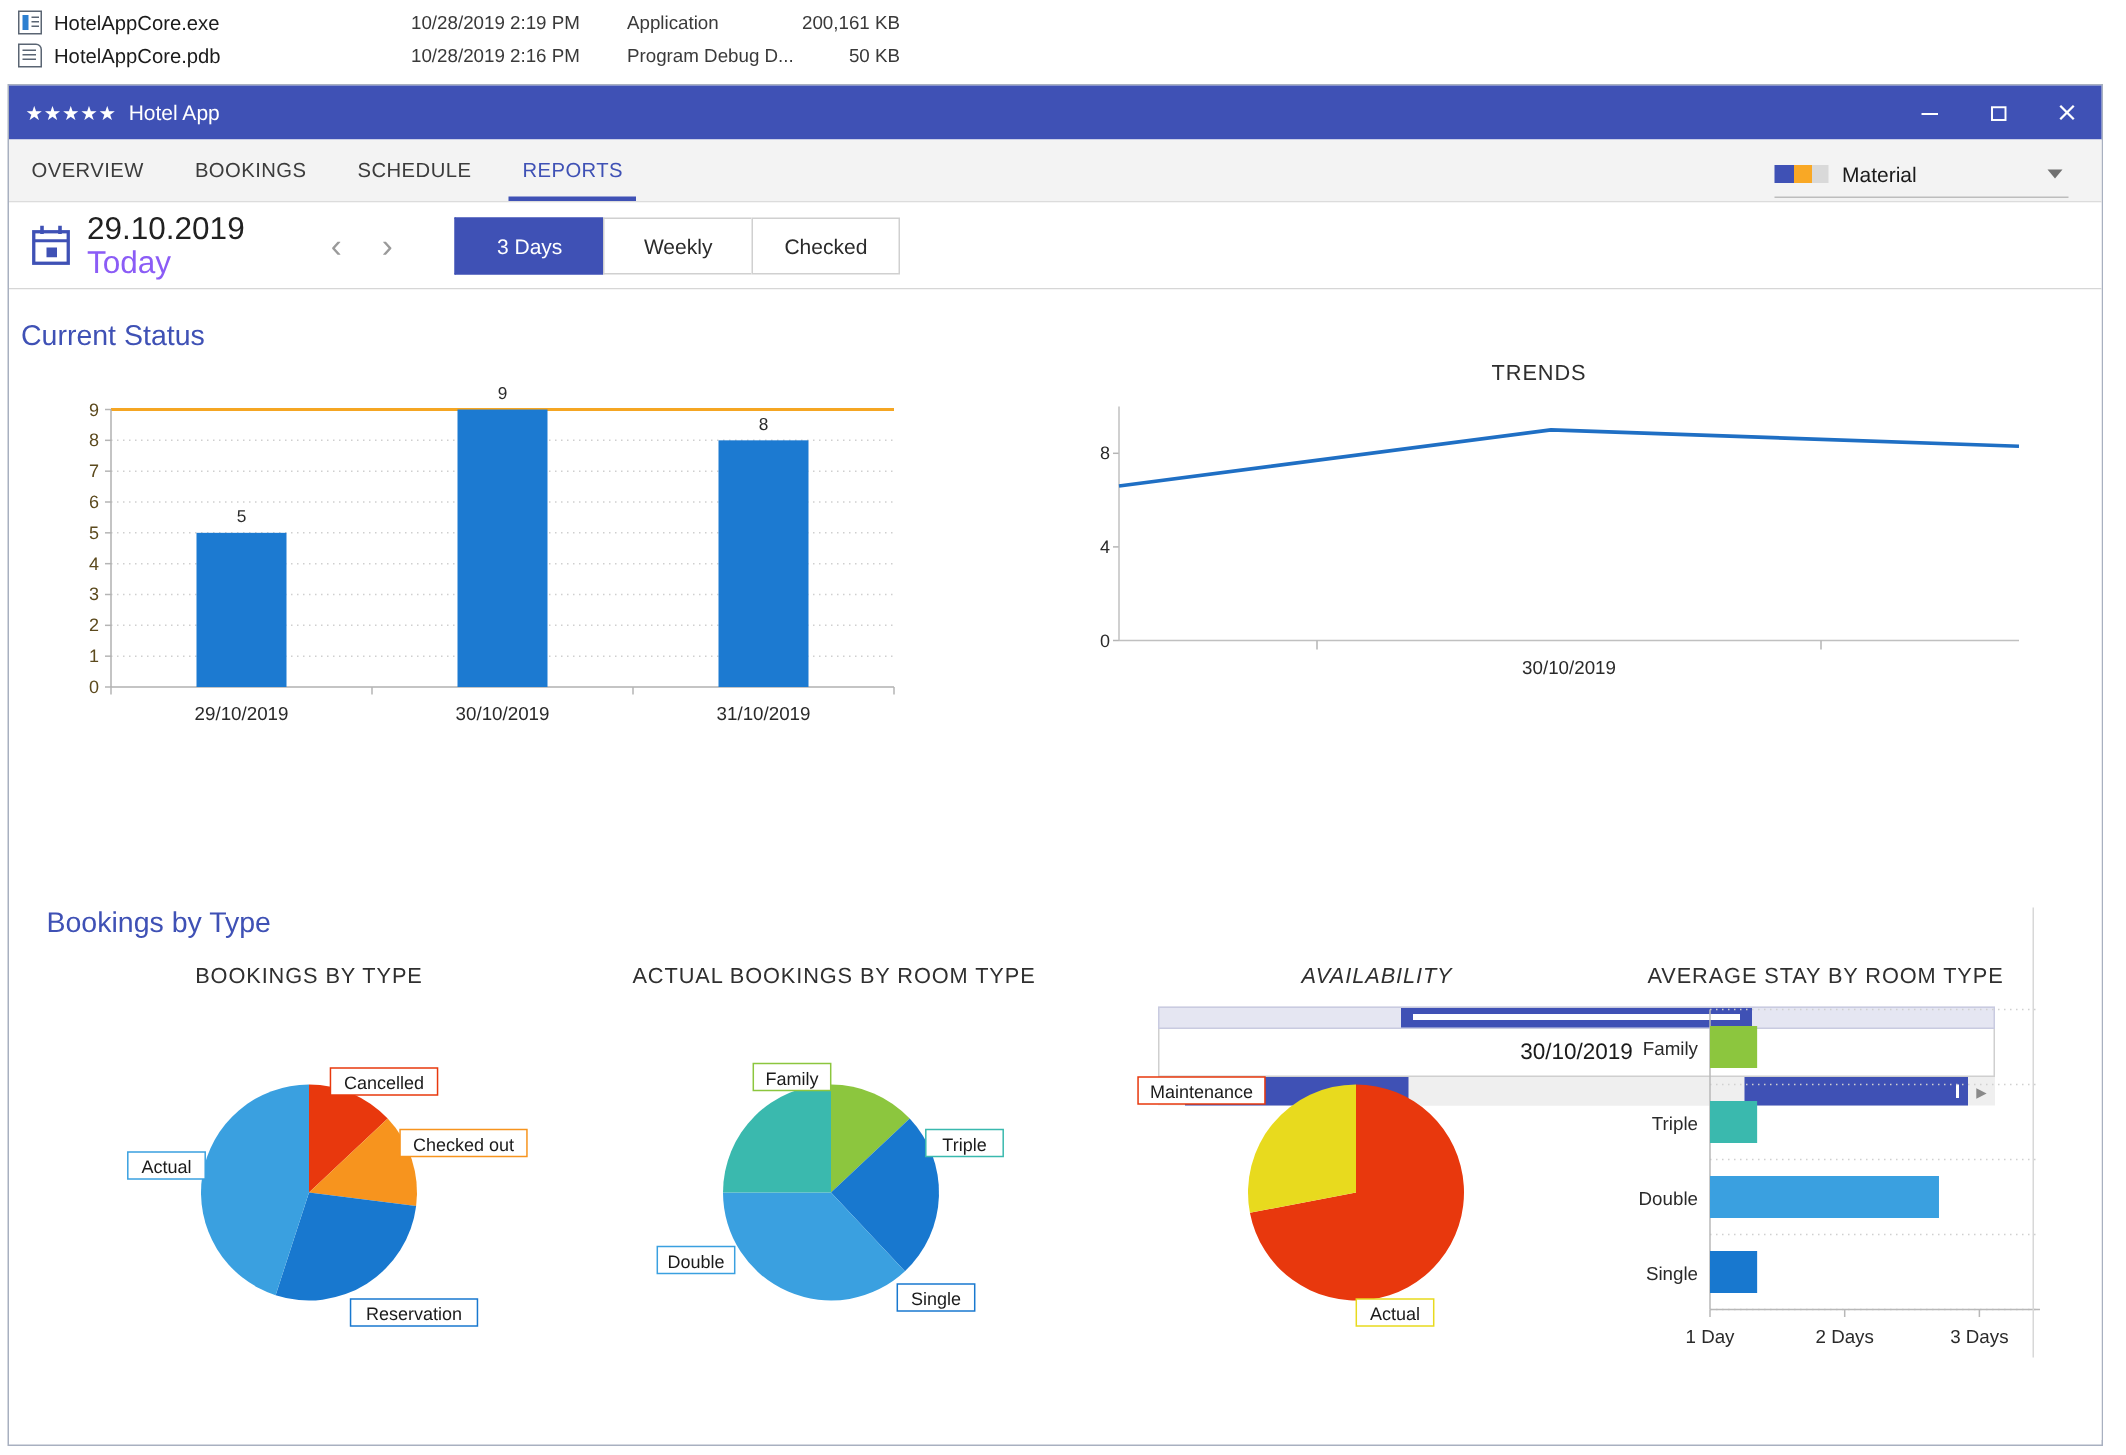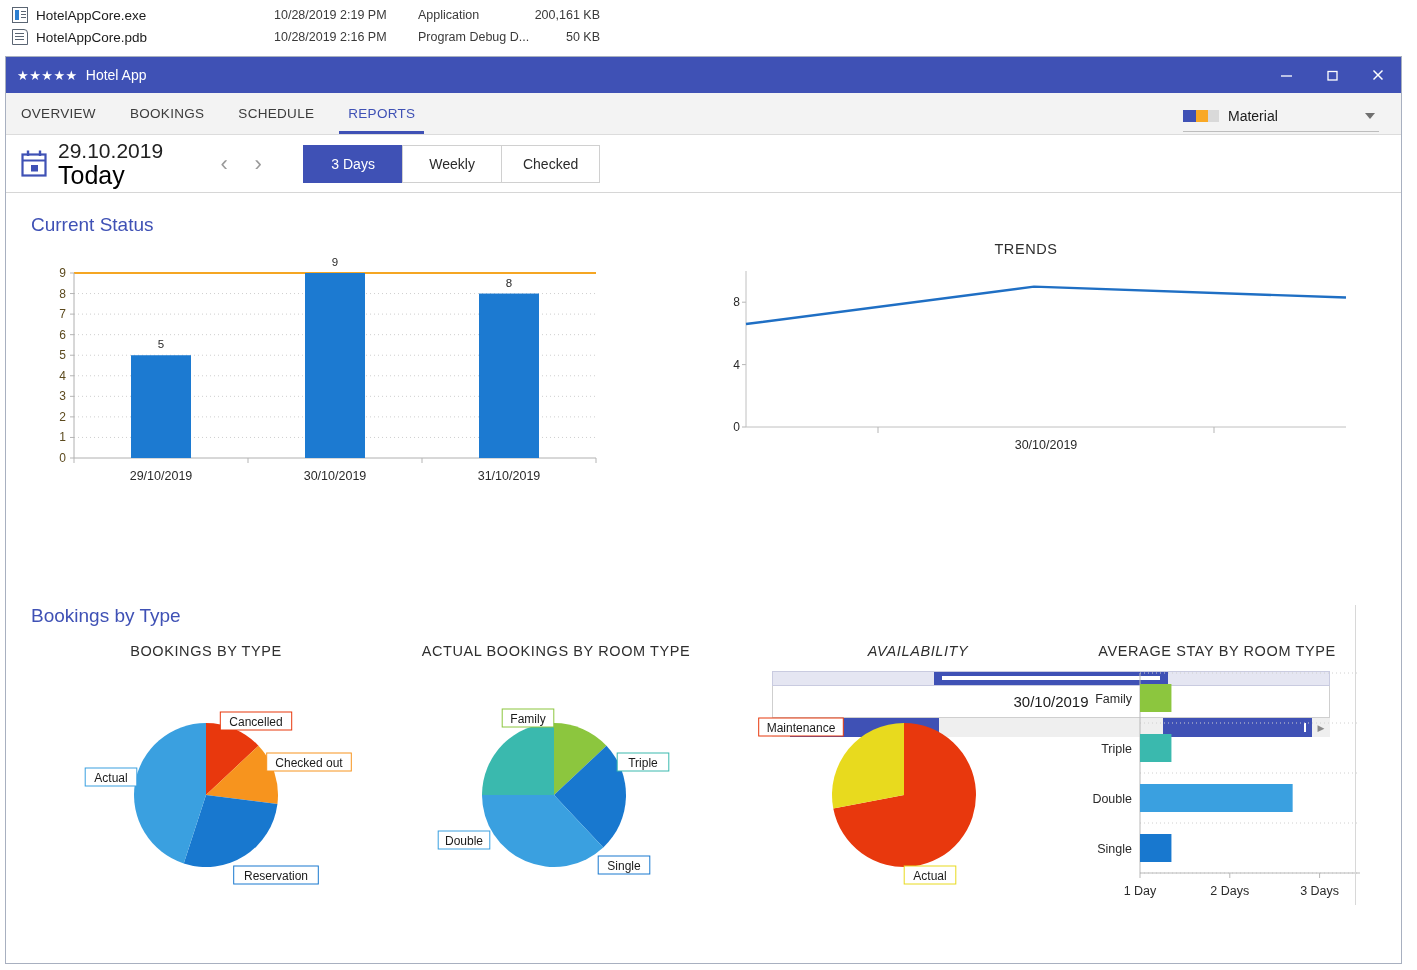--- a/index.html
+++ b/index.html
@@ -75,37 +75,37 @@
     border-top: 6px solid #707070; margin-right: 4px; }
 
   
   #date-bar {
     height: 58px; background: #ffffff; border-bottom: 1px solid #d6d6d6;
     display: flex; align-items: center; position: relative;
   }
   #cal-icon { margin-left: 14px; margin-right: 10px; flex: none; }
   #date-text { display: flex; flex-direction: column; line-height: 1.0; }
   #date-value { font-size: 21px; color: #212121; }
-  #date-today { font-size: 25px; color: #000000; margin-top: 2px; }
+  #date-today { font-size: 21px; color: #8b5cf6; margin-top: 2px; }
   .arrow-btn { width: 34px; height: 40px; display: flex; align-items: center; justify-content: center;
     color: #9a9a9a; font-size: 22px; cursor: default; }
   #arrow-prev { margin-left: 44px; }
   #seg-group { display: flex; margin-left: 28px; height: 38px; }
   .seg-btn {
     min-width: 99px; height: 38px; display: flex; align-items: center; justify-content: center;
     font-size: 14px; color: #2b2b2b; background: #ffffff; border: 1px solid #d0d0d0;
     border-right: none; cursor: default;
   }
   .seg-btn:last-child { border-right: 1px solid #d0d0d0; }
   .seg-btn.active { background: #3f51b5; color: #ffffff; border-color: #3f51b5; }
 
   
   #content { position: relative; height: 767px; background: #ffffff; padding: 0; }
   .section-title { color: #3f51b5; font-size: 19px; font-weight: normal; }
-  #sec-current { position: absolute; left: 25px; top: 21px; }
+  #sec-current { position: absolute; left: 8px; top: 21px; }
   #sec-bookings { position: absolute; left: 25px; top: 412px; }
 
   .chart-title {
     position: absolute; text-align: center; font-size: 14.5px; color: #2f2f2f;
     letter-spacing: 0.6px; white-space: nowrap;
   }
 
   .panel { position: absolute; }
   svg { display: block; overflow: visible; }
   .axis-lbl { font-family: "Liberation Sans", sans-serif; font-size: 12px; fill: #5c4a1e; }

